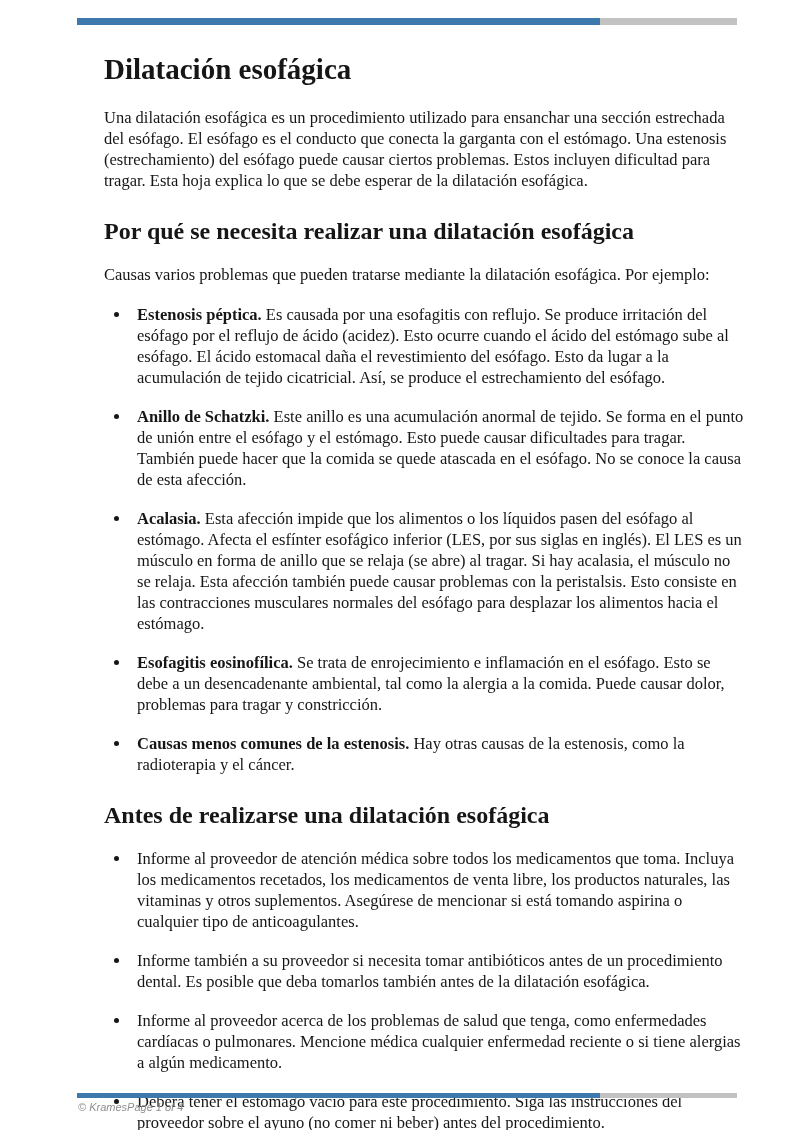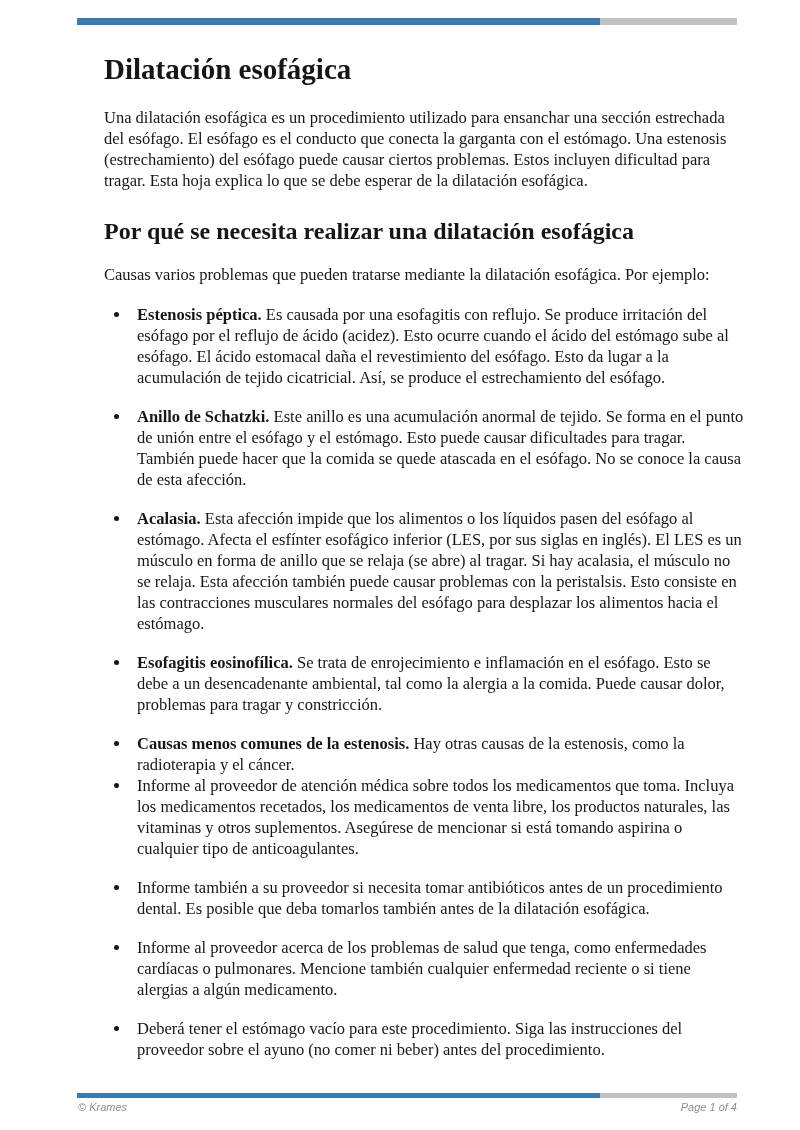--- a/index.html
+++ b/index.html
@@ -61,21 +61,20 @@
   }
   ul.bullets li:last-child { margin-bottom: 0; }
   .lead { font-weight: bold; }
 
   .footer-text {
     position: absolute;
     top: 1101px;
     left: 78px;
     width: 659px;
     display: flex;
-    justify-content: space-between;
     font-family: "Liberation Sans", sans-serif;
     font-style: italic;
     font-size: 11px;
     color: #8e8e8e;
   }
 </style>
 </head>
 <body>
 
 <div class="page">
@@ -96,25 +95,26 @@
     <p class="para">Causas varios problemas que pueden tratarse mediante la dilatación esofágica. Por ejemplo:</p>
 
     <ul class="bullets">
       <li><span class="lead">Estenosis péptica.</span> <span>Es causada por una esofagitis con reflujo. Se produce irritación del esófago por el reflujo de ácido (acidez). Esto ocurre cuando el ácido del estómago sube al esófago. El ácido estomacal daña el revestimiento del esófago. Esto da lugar a la acumulación de tejido cicatricial. Así, se produce el estrechamiento del esófago.</span></li>
       <li><span class="lead">Anillo de Schatzki.</span> <span>Este anillo es una acumulación anormal de tejido. Se forma en el punto de unión entre el esófago y el estómago. Esto puede causar dificultades para tragar. También puede hacer que la comida se quede atascada en el esófago. No se conoce la causa de esta afección.</span></li>
       <li><span class="lead">Acalasia.</span> <span>Esta afección impide que los alimentos o los líquidos pasen del esófago al estómago. Afecta el esfínter esofágico inferior (LES, por sus siglas en inglés). El LES es un músculo en forma de anillo que se relaja (se abre) al tragar. Si hay acalasia, el músculo no se relaja. Esta afección también puede causar problemas con la peristalsis. Esto consiste en las contracciones musculares normales del esófago para desplazar los alimentos hacia el estómago.</span></li>
       <li><span class="lead">Esofagitis eosinofílica.</span> <span>Se trata de enrojecimiento e inflamación en el esófago. Esto se debe a un desencadenante ambiental, tal como la alergia a la comida. Puede causar dolor, problemas para tragar y constricción.</span></li>
       <li><span class="lead">Causas menos comunes de la estenosis.</span> <span>Hay otras causas de la estenosis, como la radioterapia y el cáncer.</span></li>
     </ul>
 
+    <h2 class="section-heading">Antes de realizarse una dilatación esofágica</h2>
 
     <ul class="bullets">
       <li><span>Informe al proveedor de atención médica sobre todos los medicamentos que toma. Incluya los medicamentos recetados, los medicamentos de venta libre, los productos naturales, las vitaminas y otros suplementos. Asegúrese de mencionar si está tomando aspirina o cualquier tipo de anticoagulantes.</span></li>
       <li><span>Informe también a su proveedor si necesita tomar antibióticos antes de un procedimiento dental. Es posible que deba tomarlos también antes de la dilatación esofágica.</span></li>
-      <li><span>Informe al proveedor acerca de los problemas de salud que tenga, como enfermedades cardíacas o pulmonares. Mencione también cualquier enfermedad reciente o si tiene alergias a algún medicamento.</span></li>
+      <li><span>Informe al proveedor acerca de los problemas de salud que tenga, como enfermedades cardíacas o pulmonares. Mencione médica cualquier enfermedad reciente o si tiene alergias a algún medicamento.</span></li>
       <li><span>Deberá tener el estómago vacío para este procedimiento. Siga las instrucciones del proveedor sobre el ayuno (no comer ni beber) antes del procedimiento.</span></li>
     </ul>
 
   </div>
 
   <div class="rule rule-bottom">
     <div class="seg-blue"></div>
     <div class="seg-gray"></div>
   </div>
 

